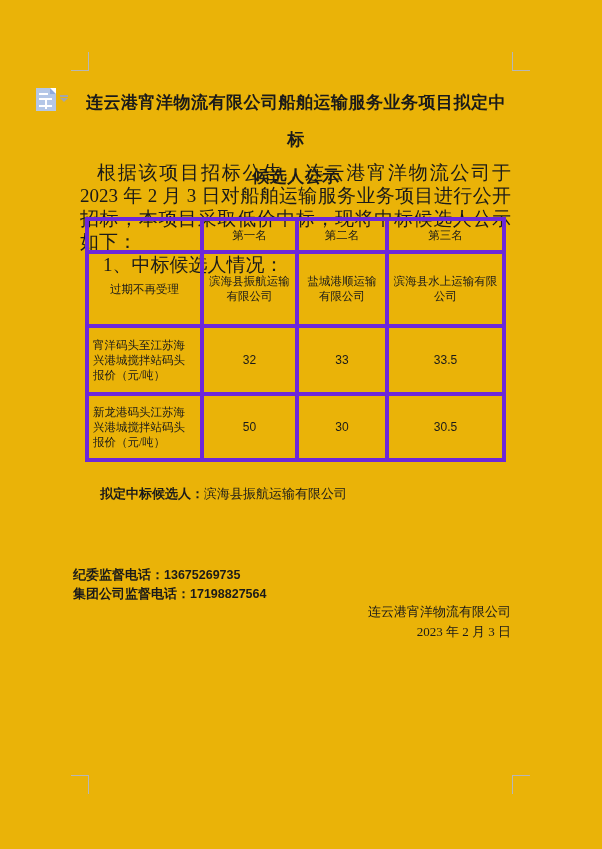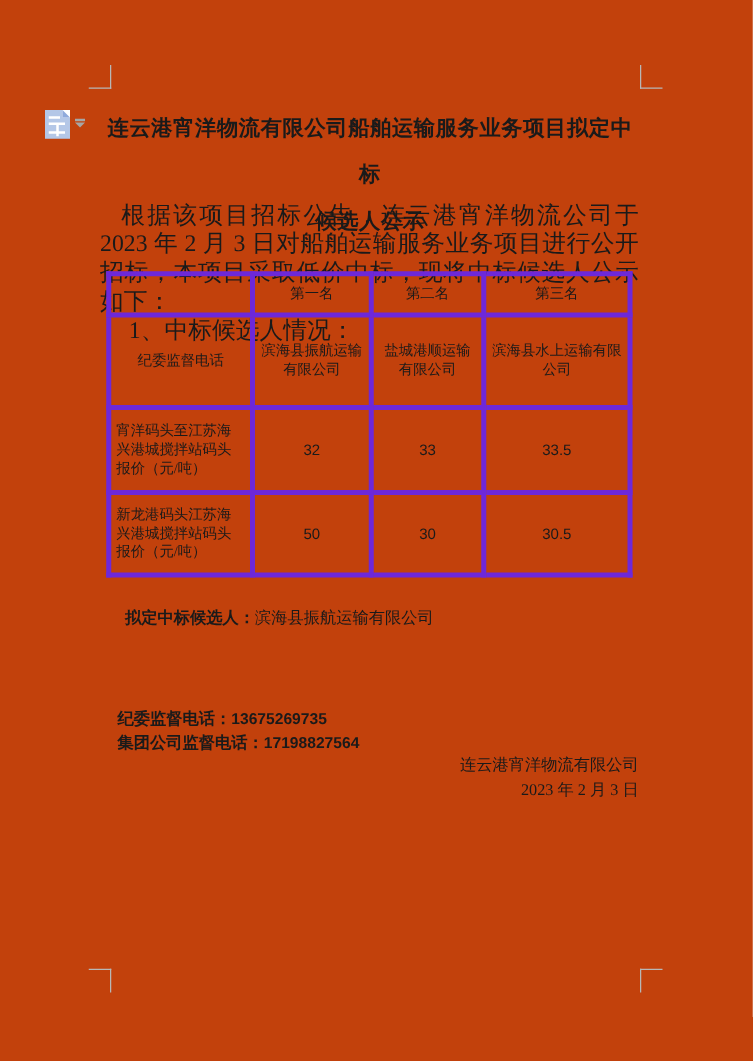--- a/index.html
+++ b/index.html
@@ -4,21 +4,21 @@
 <style>
   html, body { margin: 0; padding: 0; }
   body {
     width: 602px; height: 849px;
     background: #ffffff;
     font-family: "Liberation Serif", serif;
     color: #1a1a1a;
     position: relative;
     overflow: hidden;
   }
-  .page { position: absolute; inset: 0; background: #c2410c; }
+  .page { position: absolute; inset: 0; background: #eab308; }
 
   
   .doc-icon {
     position: absolute; left: 36px; top: 88px;
     width: 20px; height: 23px;
     background: #b4c7e7;
   }
   .doc-icon .fold {
     position: absolute; right: 0; top: 0;
     width: 0; height: 0;
@@ -86,21 +86,21 @@
     font-size: 13px; line-height: 20px; padding-left: 20px; box-sizing: border-box; margin-top: 12px;
   }
   .proposed .lbl { font-weight: bold; }
 
   .notice {
     position: absolute; left: 80px; width: 431px; top: 498px;
     font-size: 13px; line-height: 23.5px; text-align: justify;
   }
 
   .contacts {
-    position: absolute; left: 94px; width: 431px; top: 566px;
+    position: absolute; left: 73px; width: 431px; top: 566px;
     font-size: 13px; line-height: 18.5px; font-weight: bold;
   }
   .contacts .num { font-size: 12.5px; }
 
   .signature {
     position: absolute; right: 91px; top: 602px;
     text-align: right; font-size: 13px; line-height: 19.5px;
   }
 </style>
 </head>
@@ -143,21 +143,21 @@
         <col style="width:117px">
     </colgroup>
     <tbody>
         <tr class="hdr">
       <td></td>
       <td>第一名</td>
       <td>第二名</td>
       <td>第三名</td>
     </tr>
     <tr class="r-name">
-      <td>纪委监督电话</td>
+      <td>过期不再受理</td>
       <td>滨海县振航运输有限公司</td>
       <td>盐城港顺运输有限公司</td>
       <td>滨海县水上运输有限公司</td>
     </tr>
     <tr class="r-p1">
       <td class="lbl-left">宵洋码头至江苏海兴港城搅拌站码头报价（元/吨）</td>
       <td class="num">32</td>
       <td class="num">33</td>
       <td class="num">33.5</td>
     </tr>

